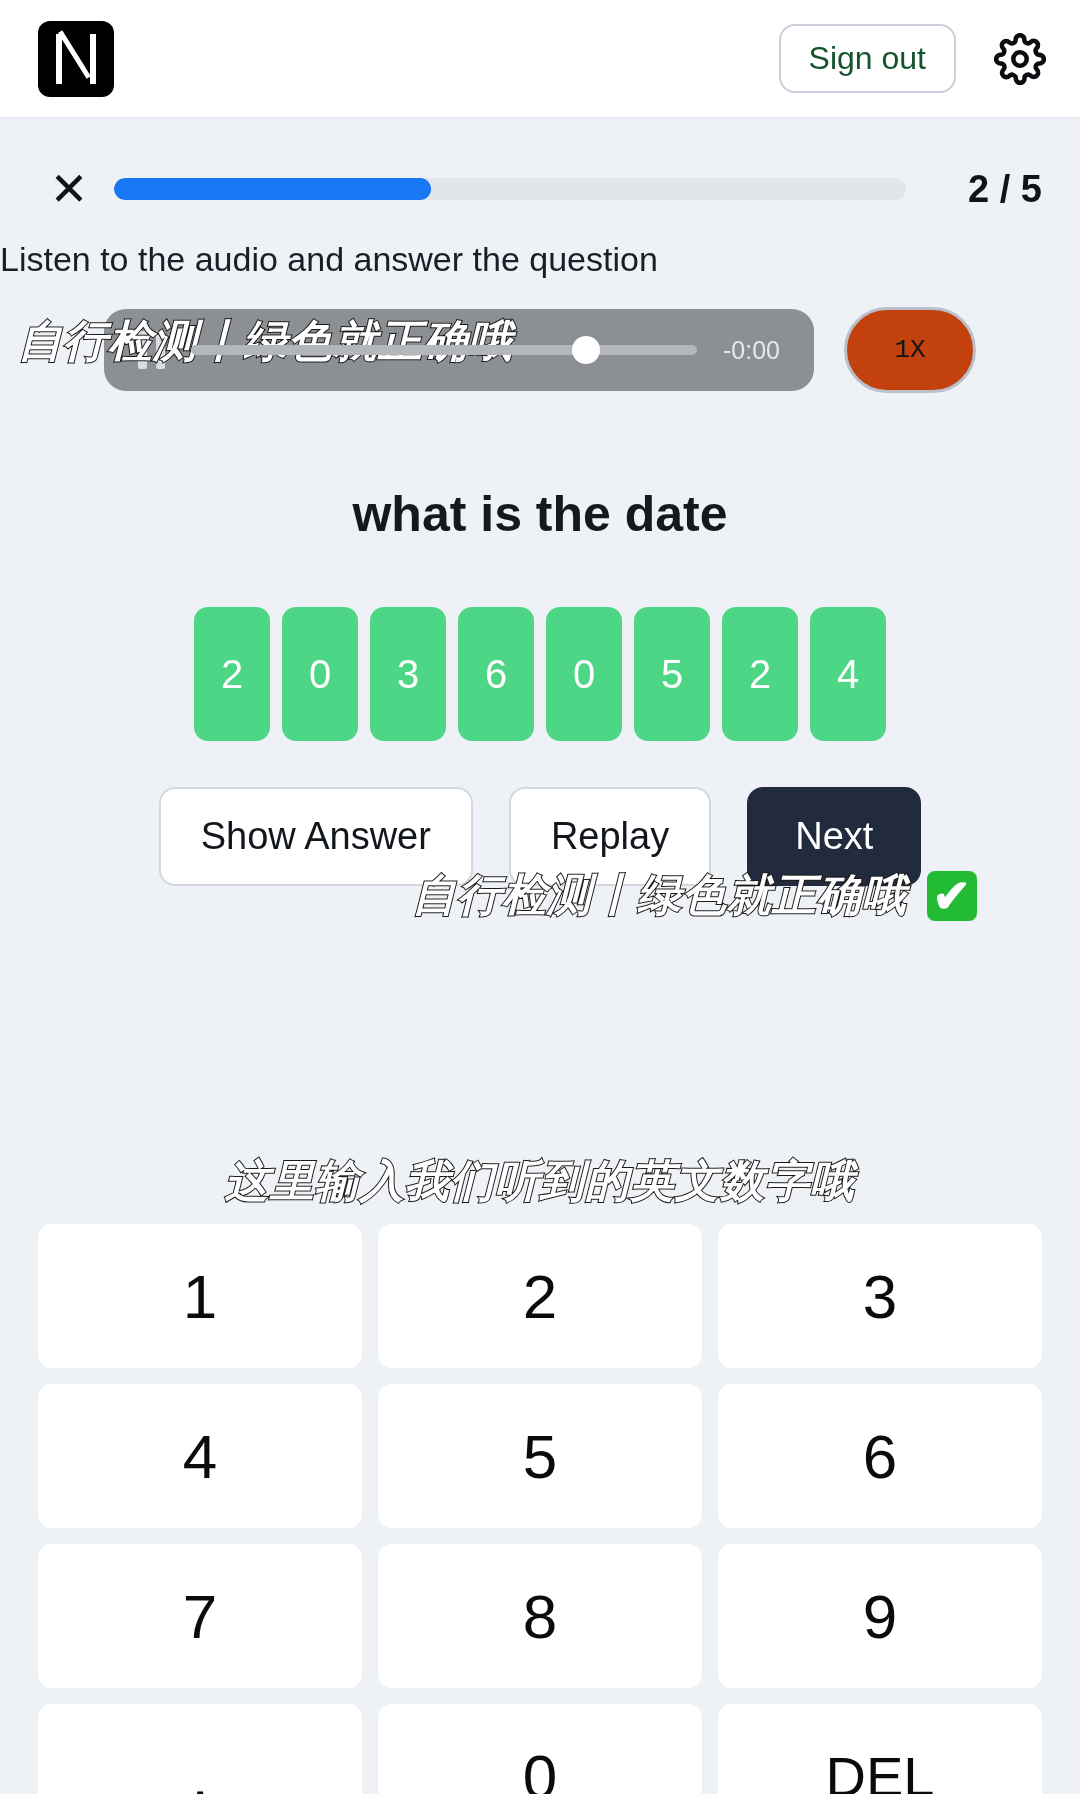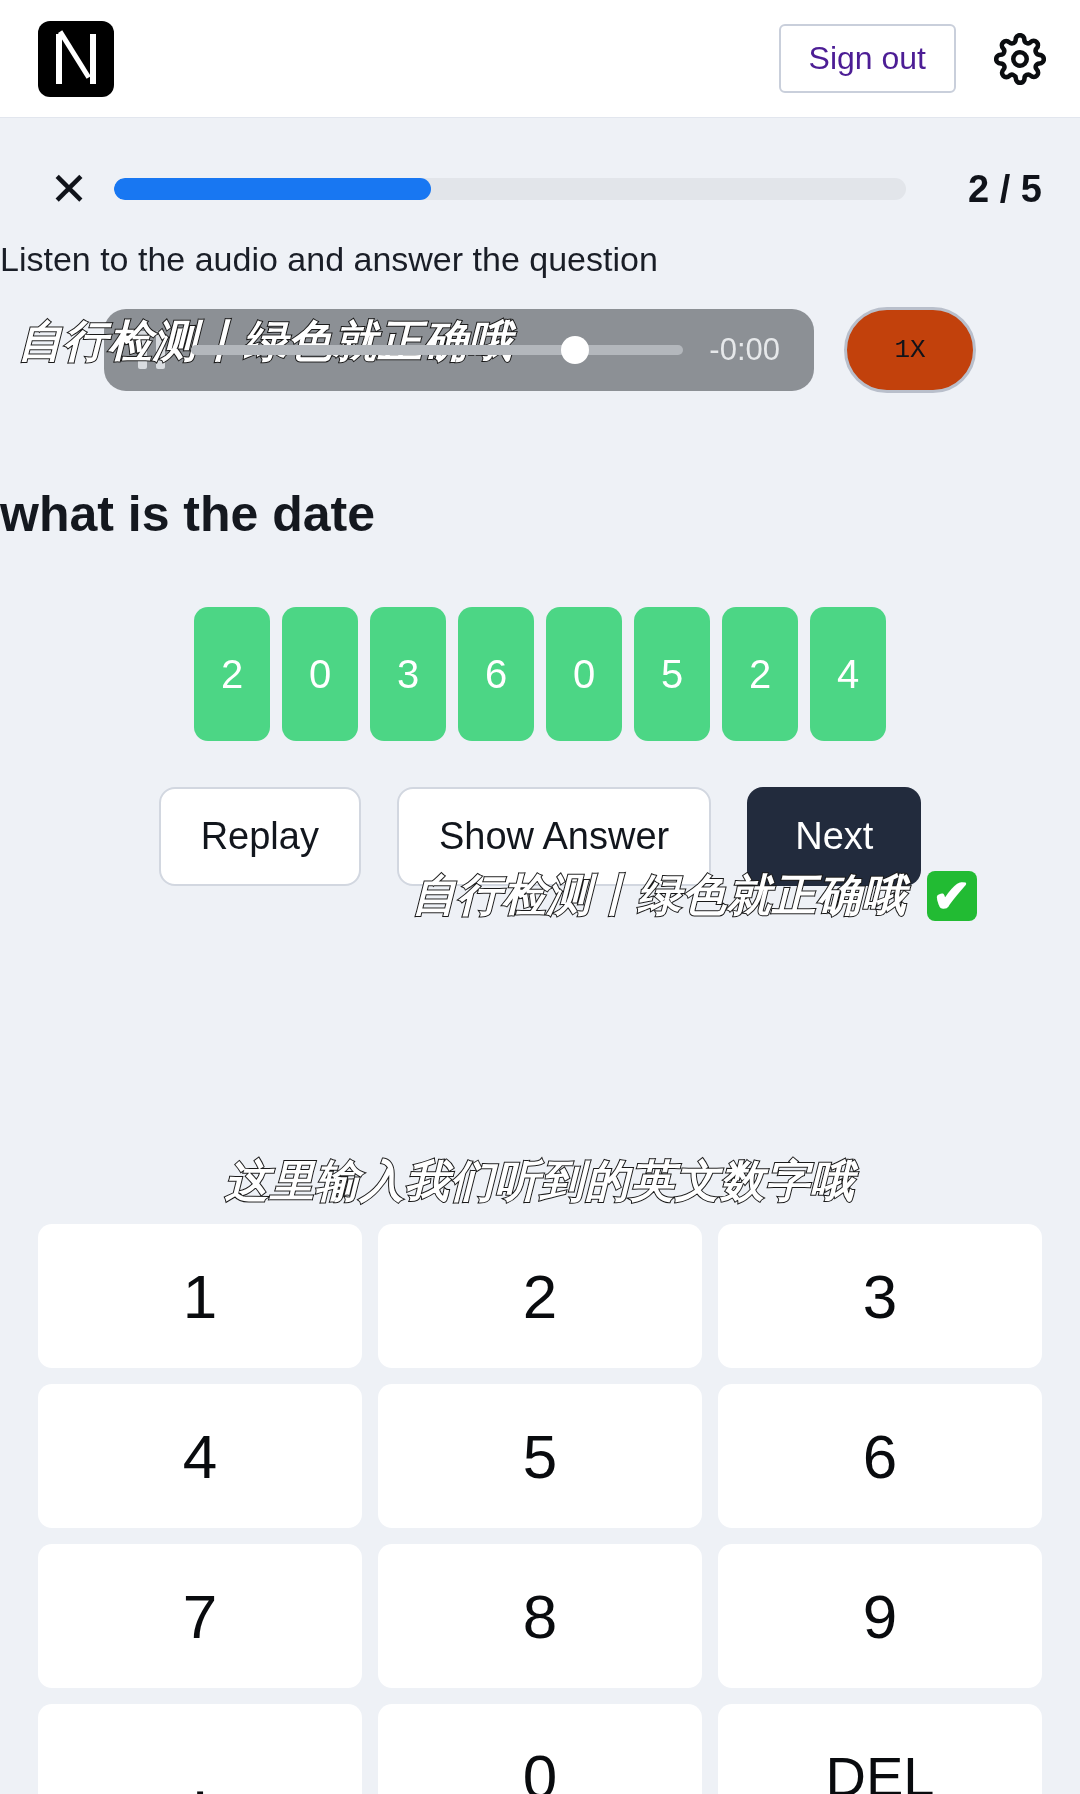--- a/index.html
+++ b/index.html
@@ -29,22 +29,22 @@
   .logo-mark .dia {
     left: 20px; top: 12px; width: 5px; height: 54px;
     transform-origin: top left; transform: rotate(-32deg);
   }
   .brand {
     font-size: 50px; font-weight: bold; color: #0b0d10;
     margin-left: 22px; letter-spacing: -1px;
   }
   .header-spacer { flex: 1; }
   .signout-btn {
-    border: 2px solid #c9cfdb; background: #fff; border-radius: 6px;
-    padding: 14px 28px; font-size: 32px; color: #4c1d95;
+    border: 2px solid #c9cfdb; background: #fff; border-radius: 16px;
+    padding: 14px 28px; font-size: 32px; color: #14532d;
     font-family: "Liberation Sans", sans-serif; cursor: pointer;
   }
   .gear-btn {
     margin-left: 34px; background: none; border: none; cursor: pointer;
     display: flex; align-items: center; justify-content: center;
     width: 60px; height: 60px;
   }
 
   
   .progress-row {
@@ -99,31 +99,31 @@
     width: 710px; height: 82px; background: #8c9095; border-radius: 22px;
     display: flex; align-items: center; padding: 0 34px;
   }
   .pause-icon { display: flex; gap: 9px; flex: none; }
   .pause-icon i { display: block; width: 9px; height: 38px; background: #d9dce0; border-radius: 2px; }
   .seek { flex: 1; height: 10px; background: #b3b7bc; border-radius: 5px; margin: 0 26px; position: relative; }
   .seek .thumb {
     position: absolute; left: 78%; top: 50%; transform: translate(-50%,-50%);
     width: 28px; height: 28px; background: #fff; border-radius: 50%;
   }
-  .time { font-size: 31px; color: #e6e8ea; flex: none; }
+  .time { font-size: 25px; color: #e6e8ea; flex: none; }
   .speed-btn {
     width: 132px; height: 86px; border-radius: 43px;
     background: #c2410c; border: 3px solid #b9bfcb;
     font-size: 26px; color: #10131a; cursor: pointer;
     font-family: Liberation Mono, monospace;
   }
 
   
   .question {
-    text-align: left; font-size: 50px; font-weight: bold;
+    text-align: center; font-size: 50px; font-weight: bold;
     color: #14181f; margin-top: 92px;
   }
 
   
   .tiles {
     display: flex; justify-content: center; gap: 12px; margin-top: 64px;
   }
   .tile {
     width: 76px; height: 134px; border-radius: 14px;
     background: #4cd685; color: #ffffff;
@@ -220,22 +220,22 @@
     <div class="tile" style="background: rgb(76, 214, 133);">2</div>
     <div class="tile" style="background: rgb(76, 214, 133);">4</div>
   </div>
 
 <div class="anno anno-2">
   <span>自行检测丨绿色就正确哦</span>
   <span class="check-emoji">✔</span>
 </div>
 
 <div class="actions">
+  <button class="btn btn-outline">Show Answer</button>
   <button class="btn btn-outline">Replay</button>
-  <button class="btn btn-outline">Show Answer</button>
   <button class="btn btn-dark" style="background: rgb(34, 43, 61);">Next</button>
 </div>
 
 <div class="anno anno-3">这里输入我们听到的英文数字哦</div>
 
 <div class="keypad" id="keypad">
     <button class="key">1</button>
     <button class="key">2</button>
     <button class="key">3</button>
     <button class="key">4</button>

